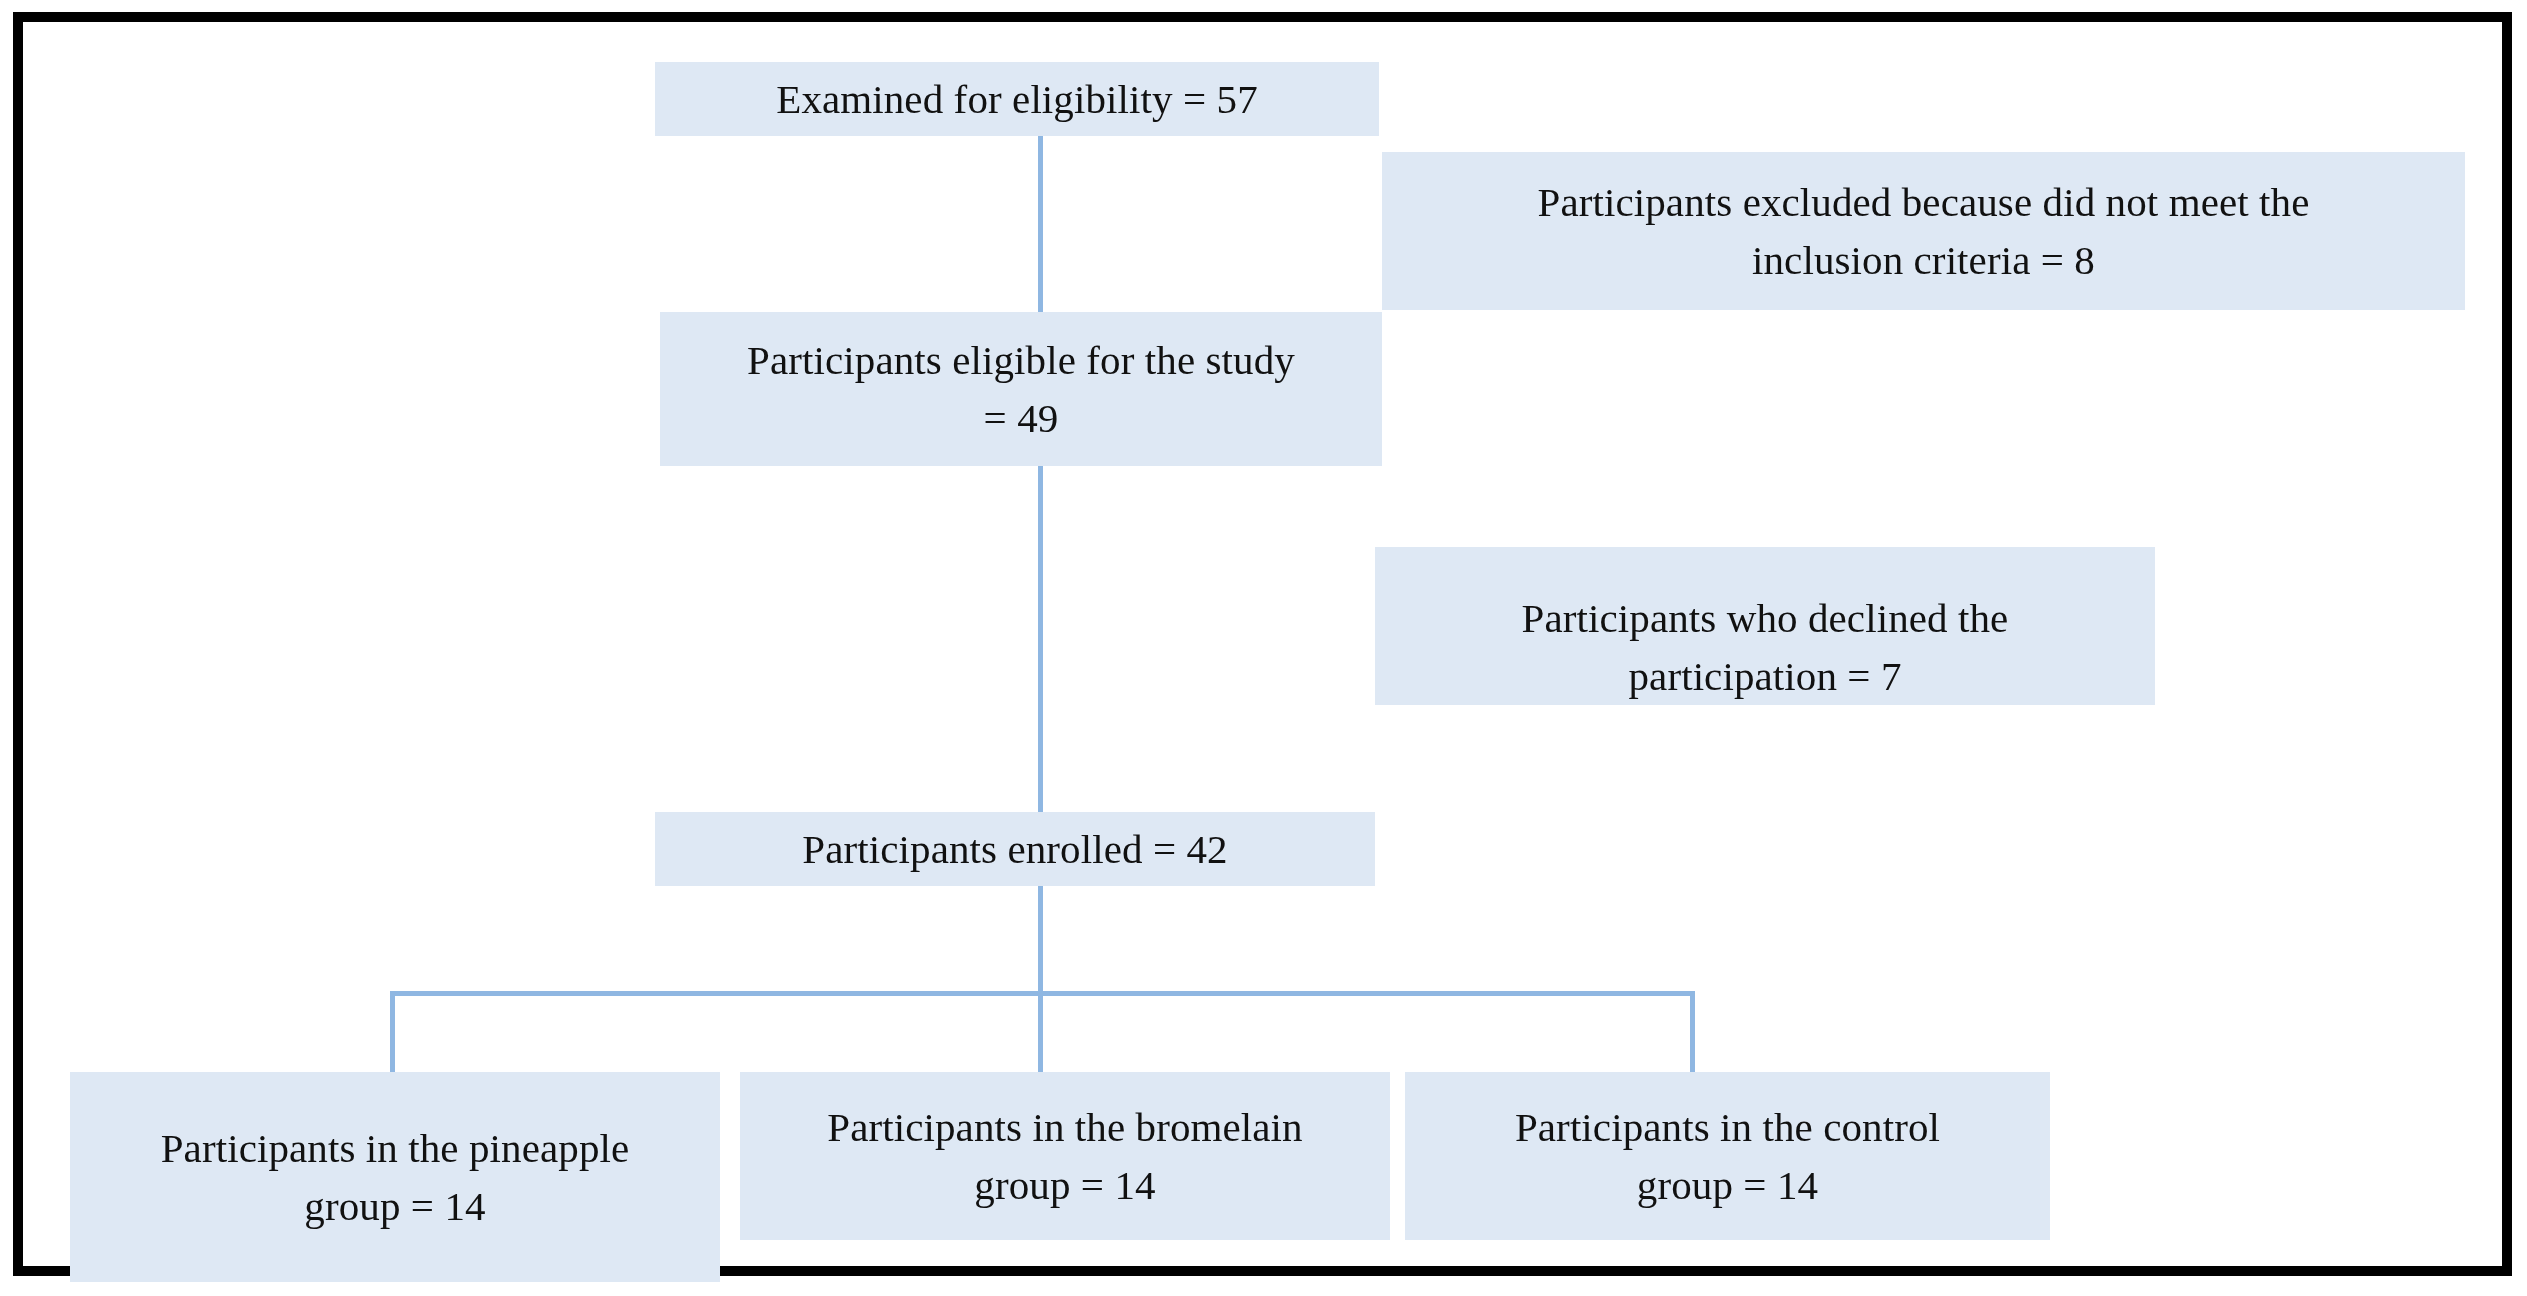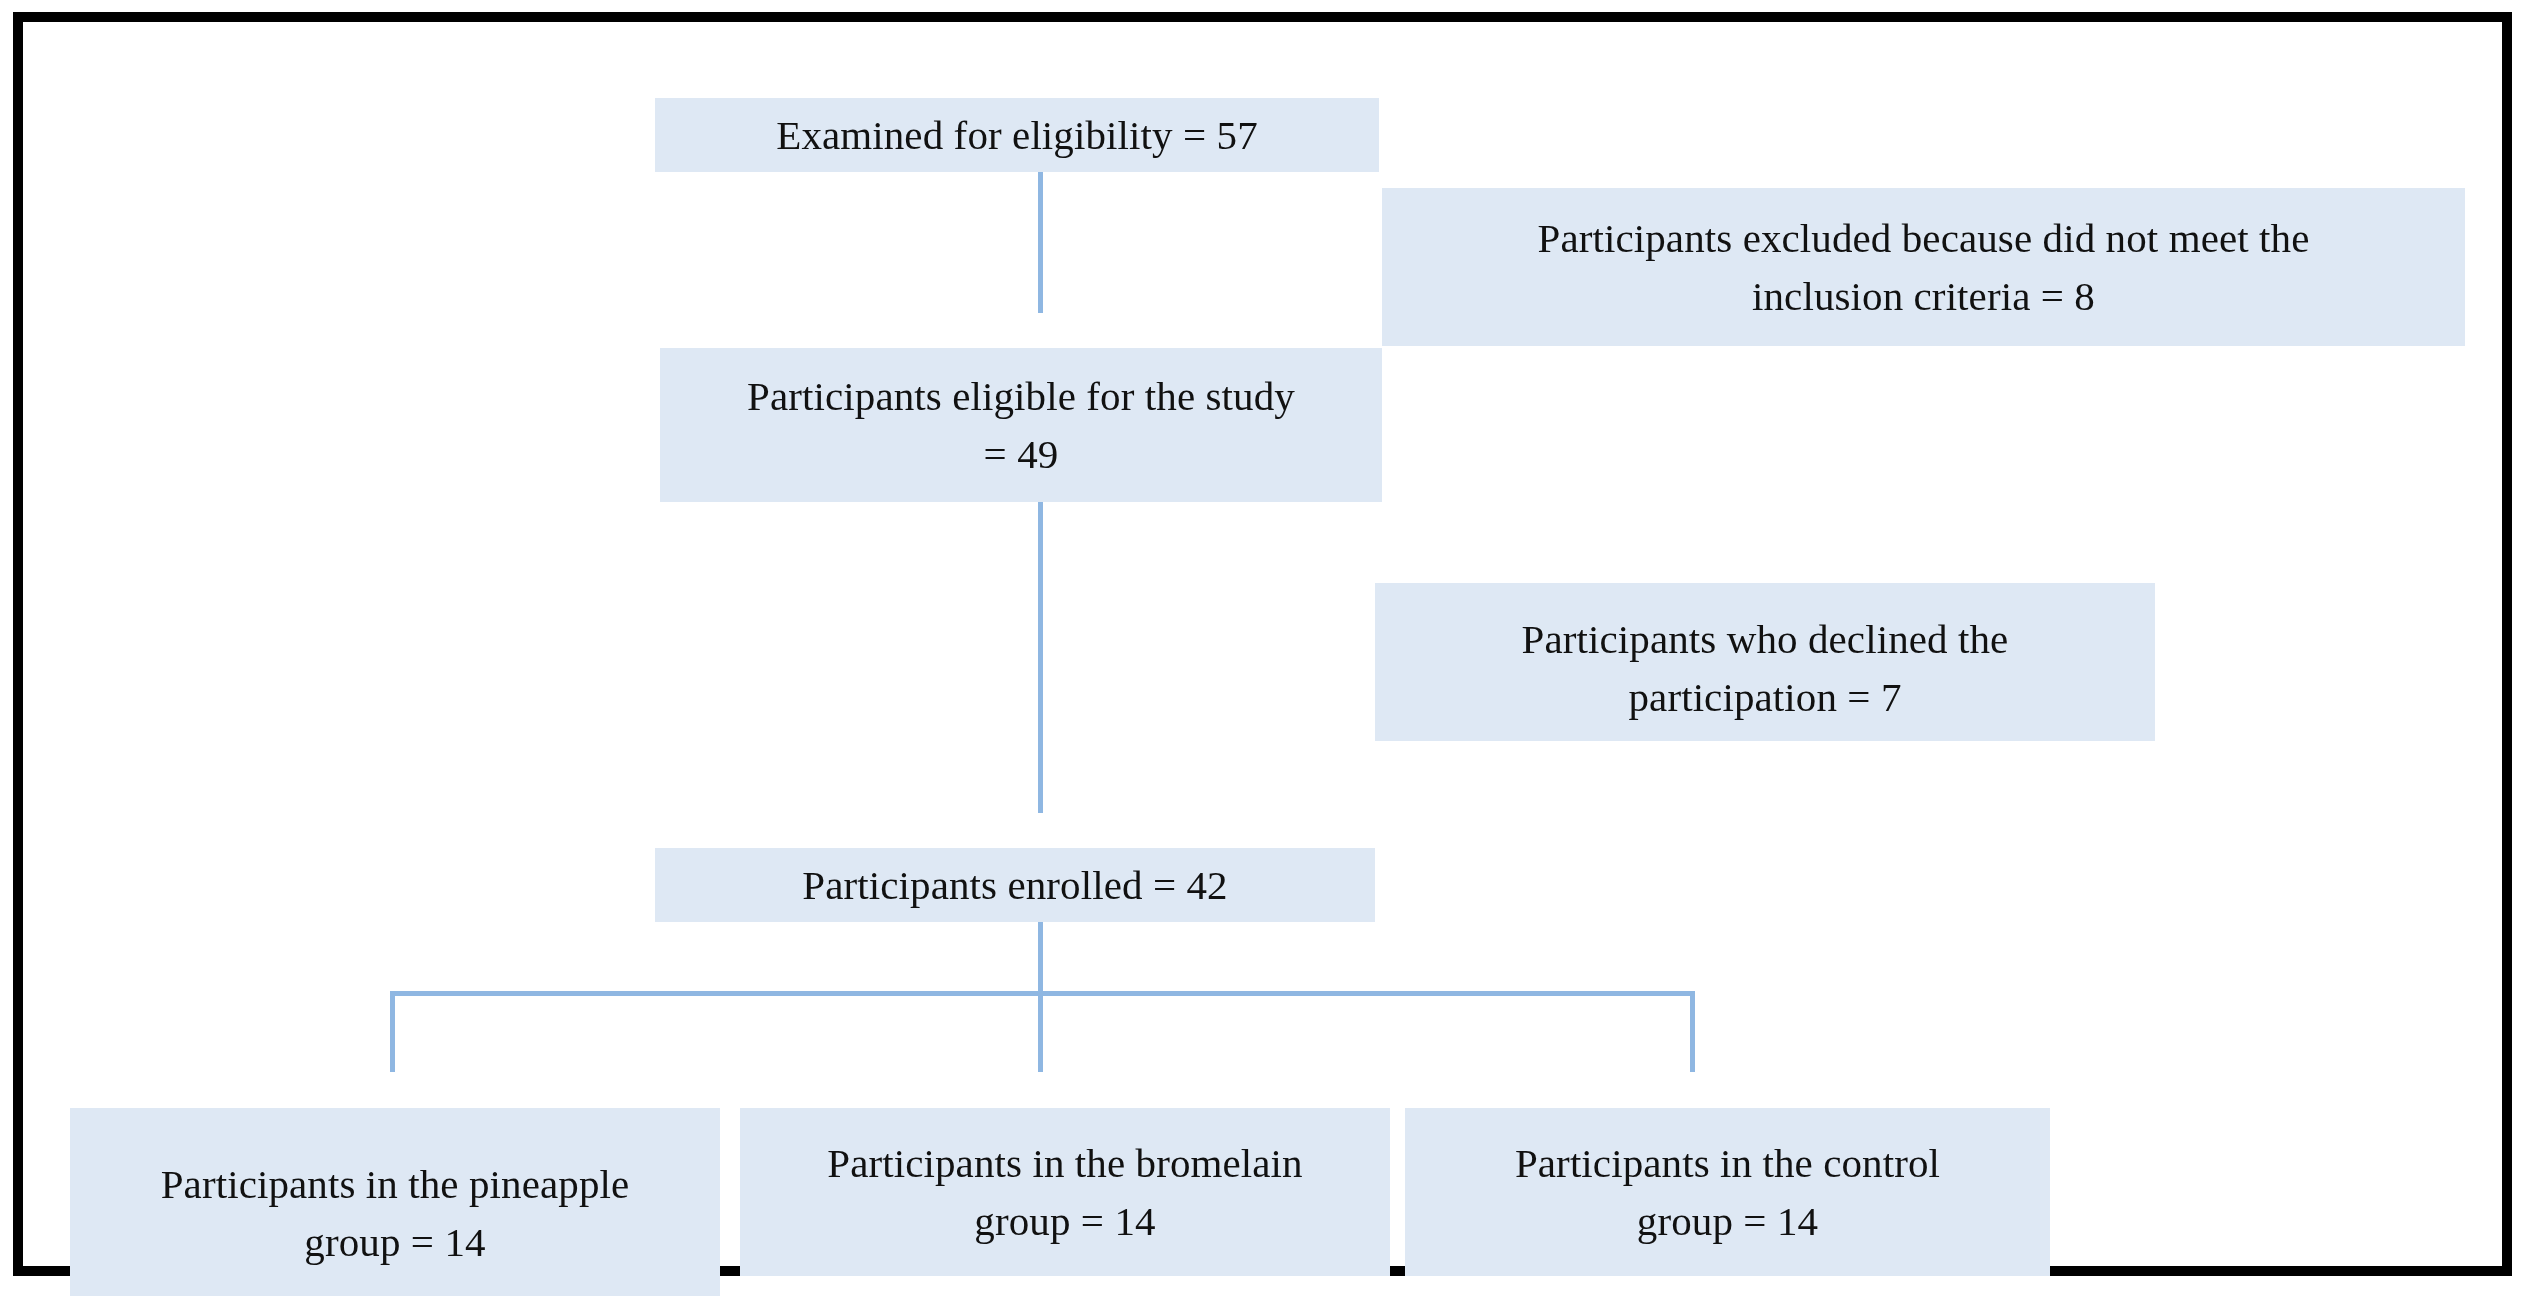--- a/index.html
+++ b/index.html
@@ -43,22 +43,21 @@
     background: #dee8f4;
     box-sizing: border-box;
     display: flex;
     align-items: center;
     justify-content: center;
     text-align: center;
     color: #111111;
     font-size: 41px;
     line-height: 1.42;
     letter-spacing: 0.1px;
-    padding: 15px 14px;
-    margin-top: 36px;
+    padding: 0 14px;
   }
   .node .txt {
     display: block;
     width: 100%;
     white-space: pre-line;
   }
 </style>
 </head>
 <body>
 

